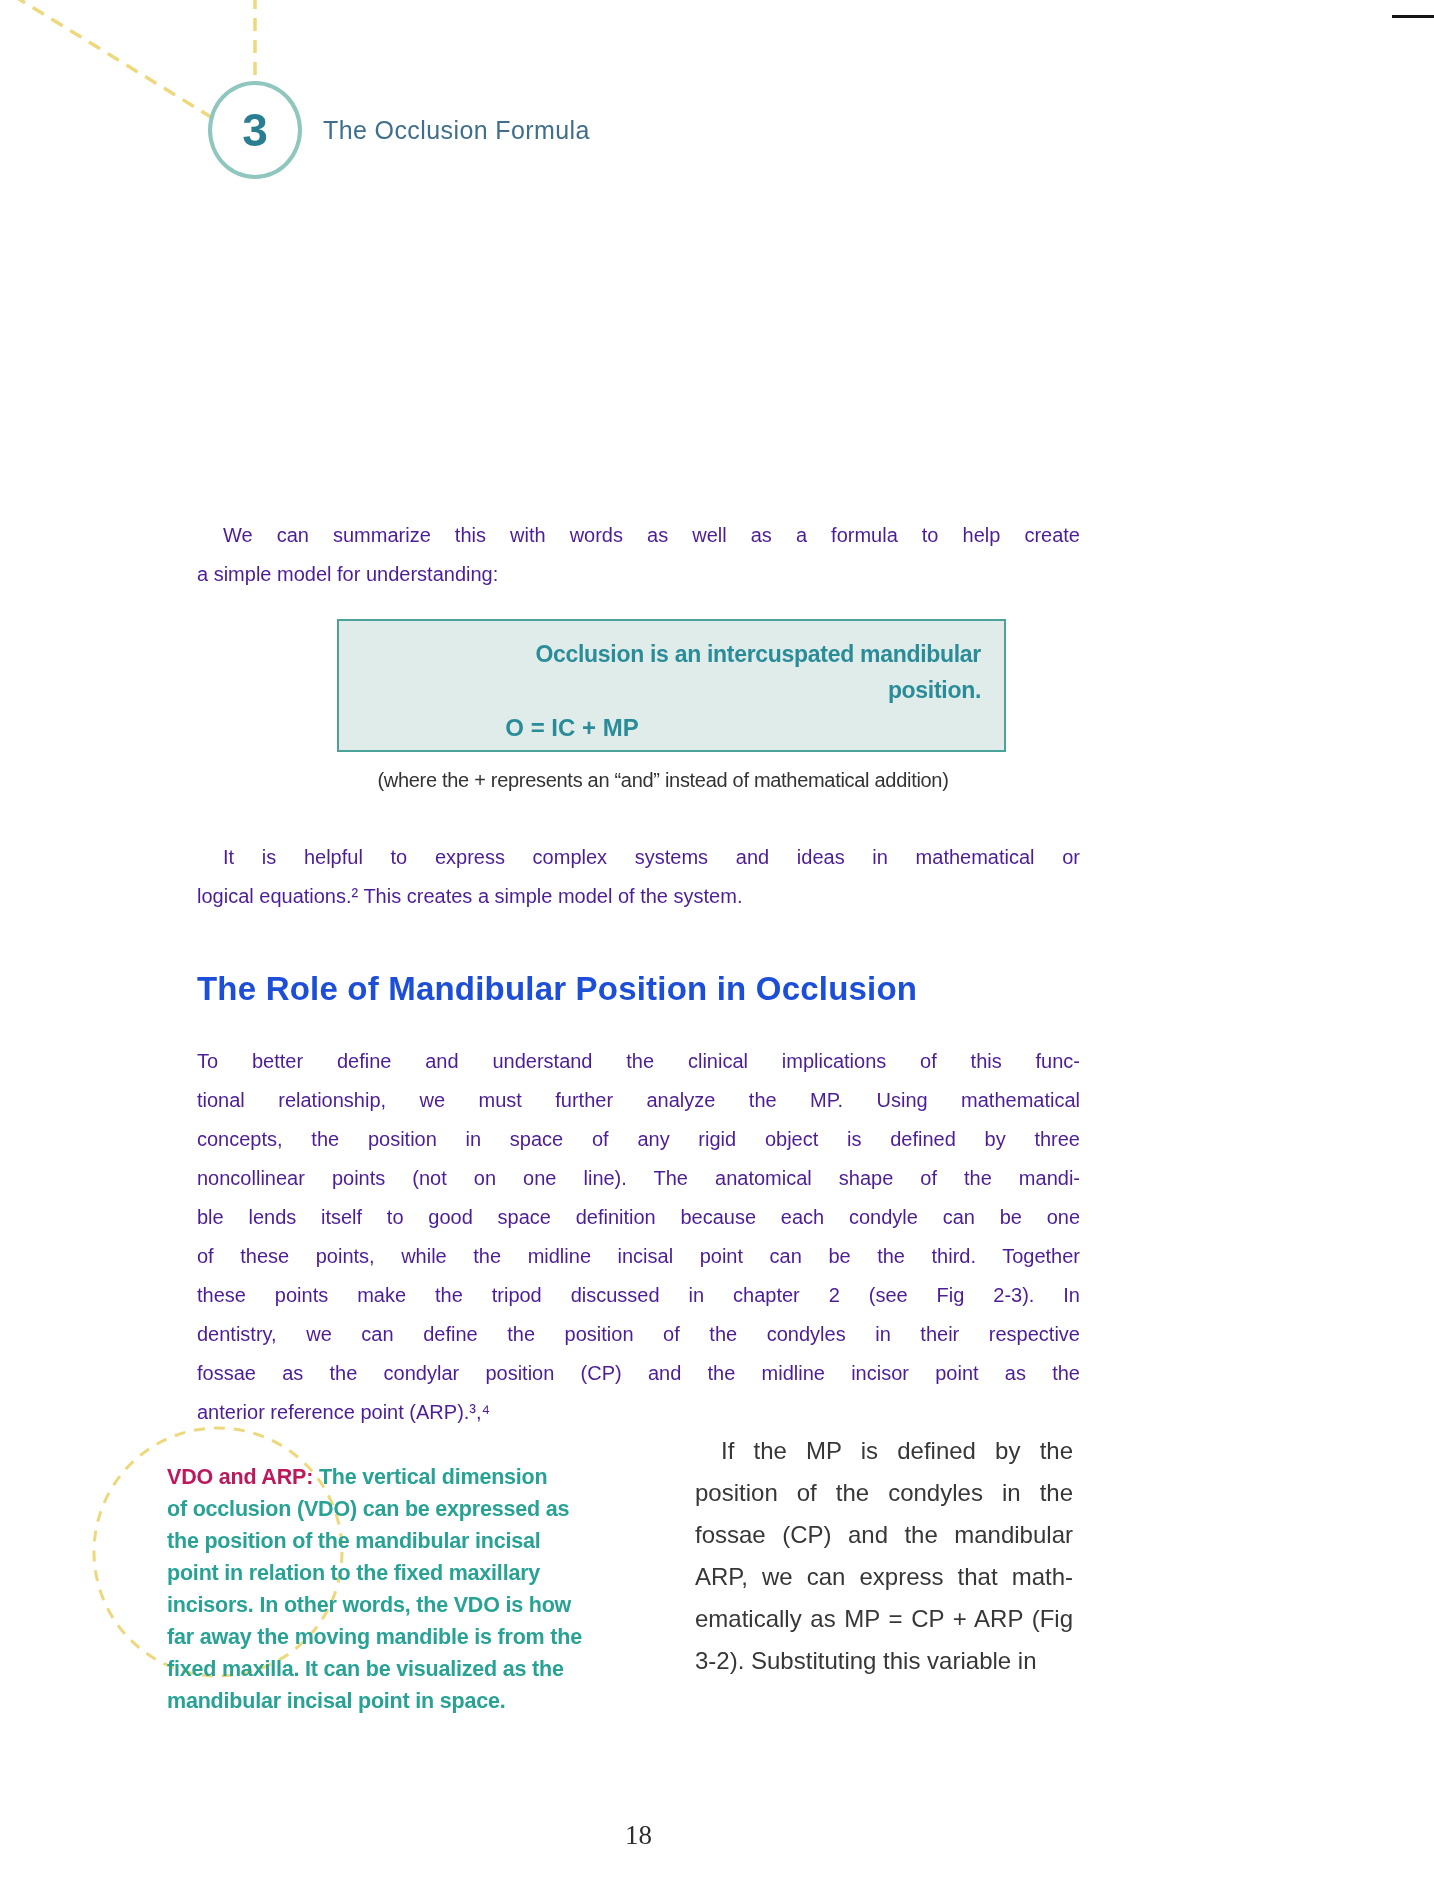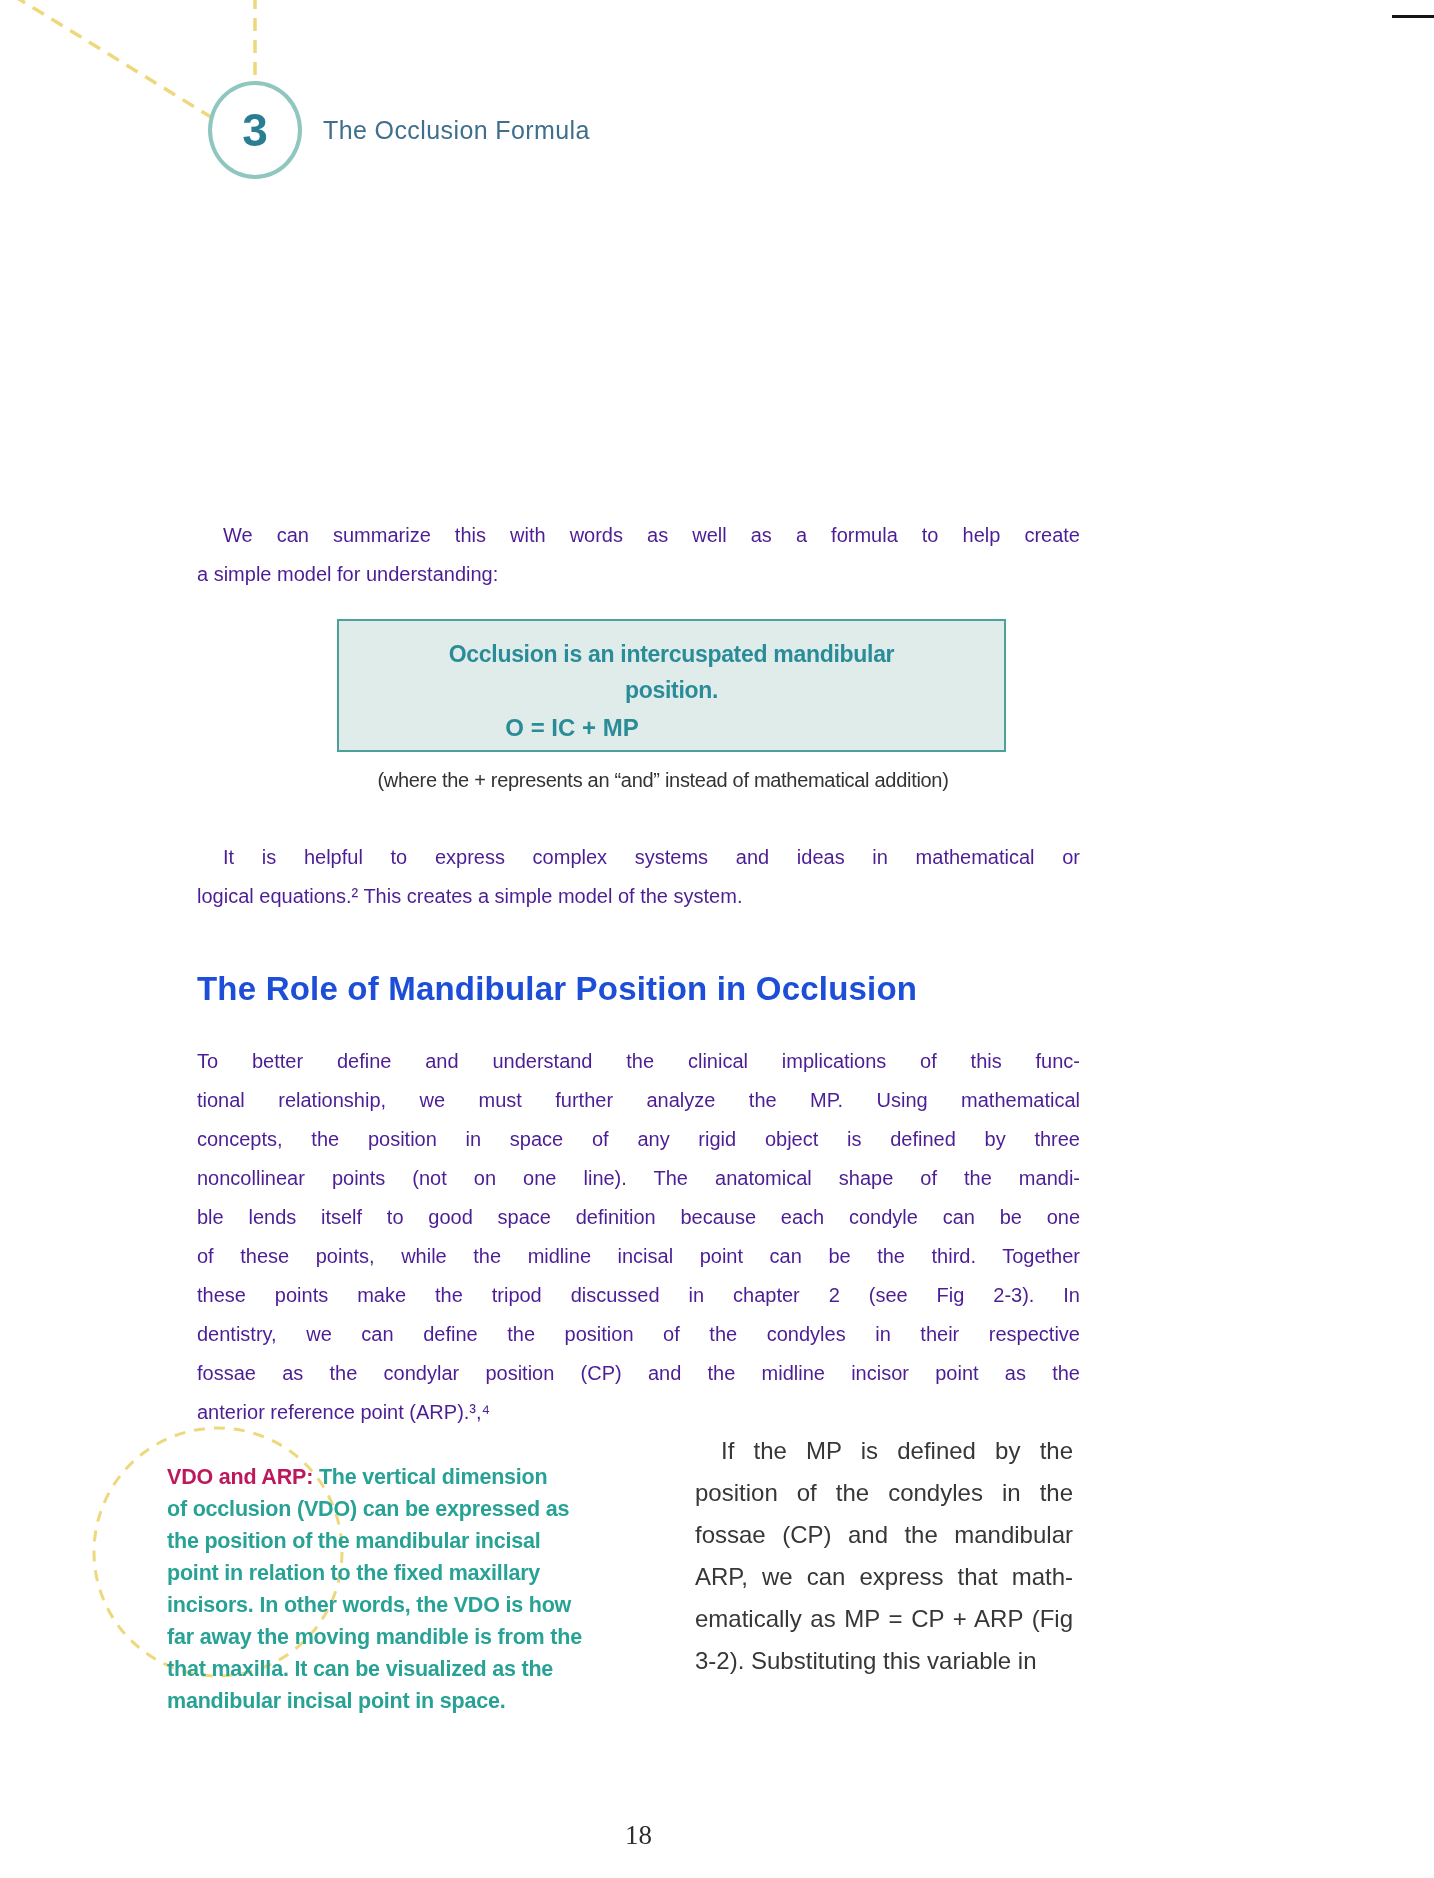--- a/index.html
+++ b/index.html
@@ -24,21 +24,21 @@
   .body-text { position:absolute; color:#4c1d95; font-size:20px; line-height:39px; }
   .just .line { text-align:justify; text-align-last:justify; }
   .just .line-last { text-align-last:left; }
   .indent-first .line:first-child { text-indent:26px; }
 
   .formula-box {
     position:absolute; left:337px; top:619px; width:669px; height:133px;
     box-sizing:border-box; background:#e0ecea; border:2px solid #4ba29a;
     padding:15px 23px 0 23px;
   }
-  .formula-box .line { font-size:23px; font-weight:bold; color:#2a8c98; line-height:36px; letter-spacing:-0.3px; text-align:center; }
+  .formula-box .line { font-size:23px; font-weight:bold; color:#2a8c98; line-height:36px; letter-spacing:-0.3px; text-align:right; }
   .formula-line { width:420px; text-align:center; font-size:24px; font-weight:bold; color:#2a8c98; line-height:40px; }
   .box-caption {
     position:absolute; left:320px; top:769px; width:686px; text-align:center;
     font-size:20px; color:#333333; letter-spacing:-0.3px;
   }
 
   .section-heading {
     position:absolute; left:197px; top:970px; width:900px;
     font-size:33px; font-weight:bold; color:#1d4ed8; letter-spacing:0.2px;
   }
@@ -110,21 +110,21 @@
   <div class="sidebar-note">
     <div class="line">
       <span class="prefix">VDO and ARP:</span><span> The vertical dimension</span>
     </div>
     <div>
         <div class="line">of occlusion (VDO) can be expressed as</div>
         <div class="line">the position of the mandibular incisal</div>
         <div class="line">point in relation to the fixed maxillary</div>
         <div class="line">incisors. In other words, the VDO is how</div>
         <div class="line">far away the moving mandible is from the</div>
-        <div class="line">that maxilla. It can be visualized as the</div>
+        <div class="line">fixed maxilla. It can be visualized as the</div>
         <div class="line line-last">mandibular incisal point in space.</div>
       </div>
   </div>
 
   <div class="right-col just indent-first">
       <div class="line">If the MP is defined by the</div>
       <div class="line">position of the condyles in the</div>
       <div class="line">fossae (CP) and the mandibular</div>
       <div class="line">ARP, we can express that math-</div>
       <div class="line">ematically as MP = CP + ARP (Fig</div>

